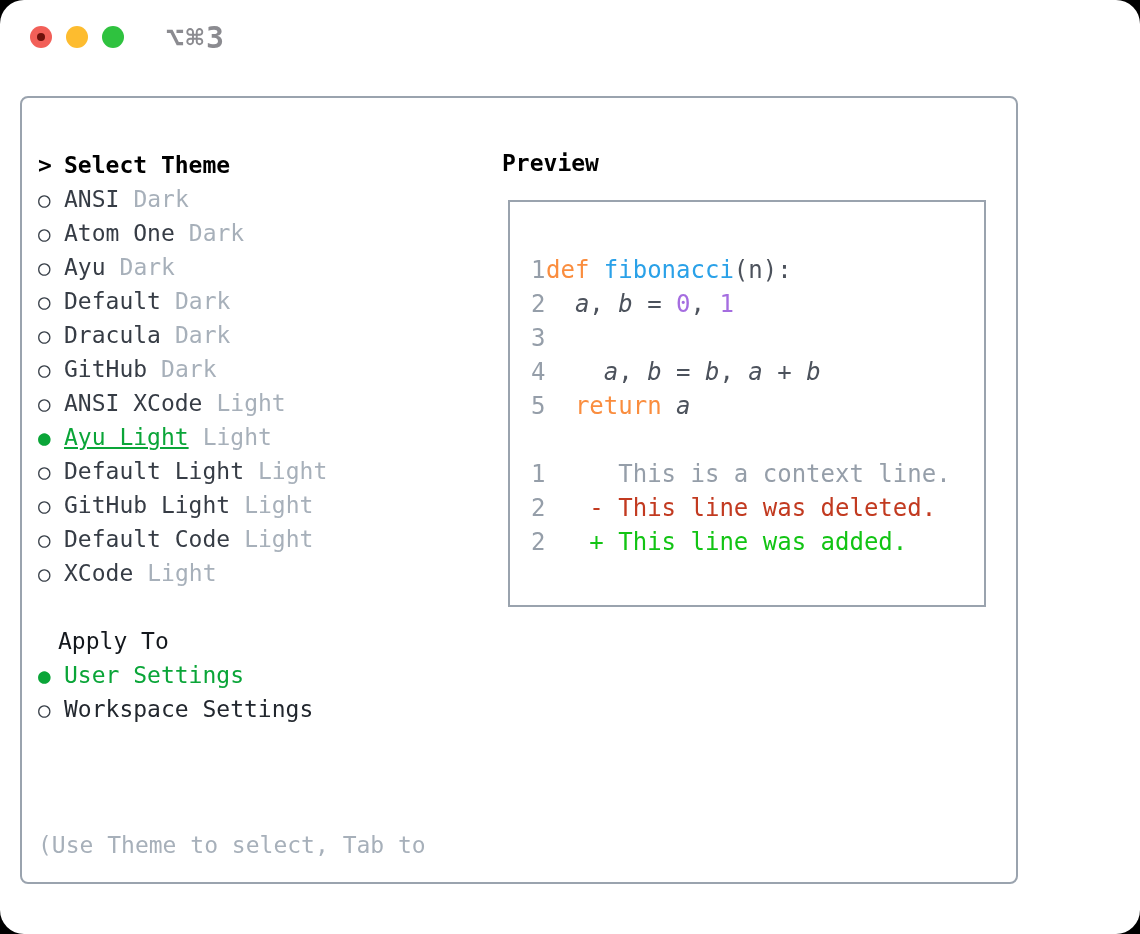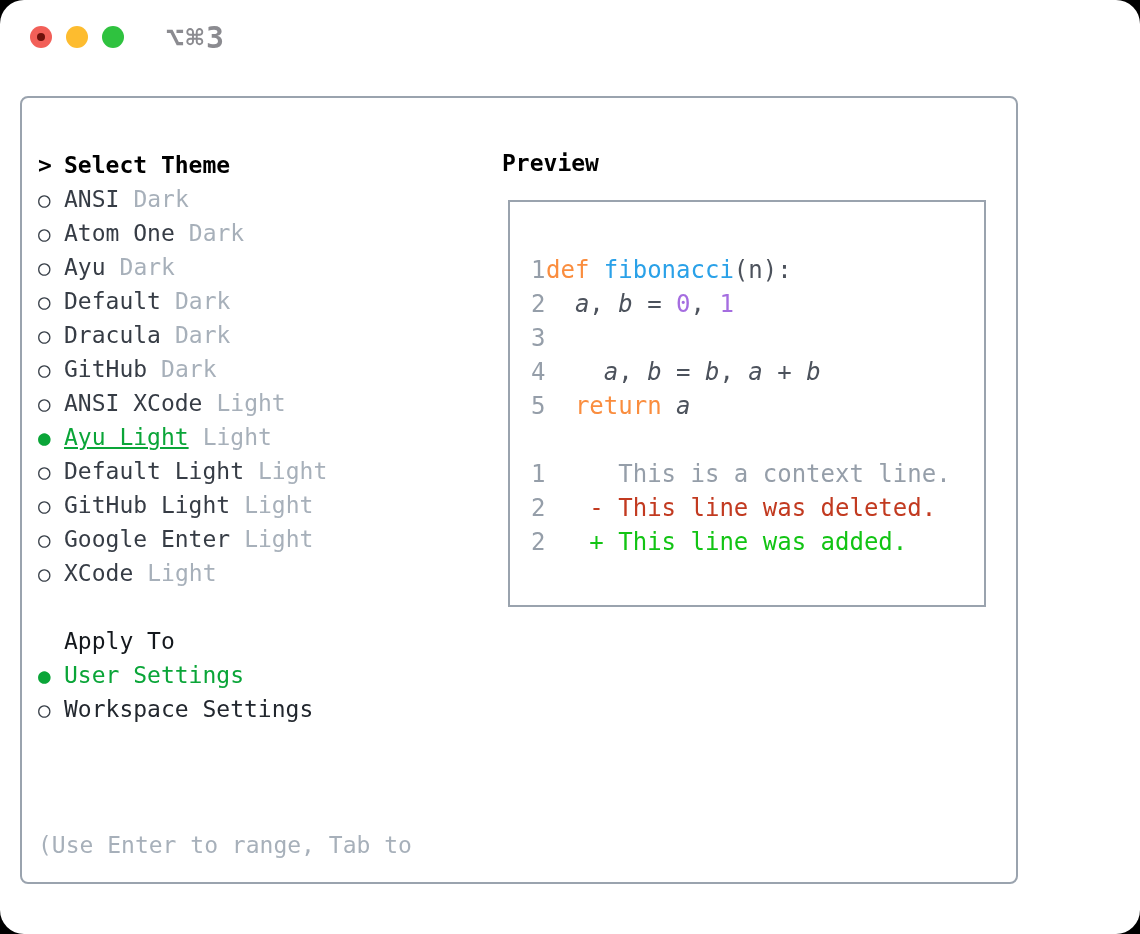--- a/index.html
+++ b/index.html
@@ -27,21 +27,21 @@
   .row{display:flex;white-space:pre;height:34px;align-items:baseline;line-height:34px;}
   .marker{display:inline-block;width:26px;color:#3a414a;font-size:21px;}
   .marker.sel{color:var(--selected-green,#0aa538);}
   .prompt{display:inline-block;width:26px;font-weight:700;color:#000;}
   .hdr{font-weight:700;color:#000;}
   .tname{color:#363c45;}
   .tname.sel{color:var(--selected-green,#0aa538);text-decoration:underline;}
   .tvariant{color:var(--muted-gray,#a7b0ba);margin-left:14px;}
 
   .applycol{position:absolute;left:38px;top:624px;font-size:23px;line-height:34px;}
-  .apply-hdr{margin-left:26px;color:#14181d;height:34px;line-height:34px;}
+  .apply-hdr{margin-left:20px;color:#14181d;height:34px;line-height:34px;}
   .opt-label{color:#22272e;}
   .opt-label.sel{color:var(--selected-green,#0aa538);}
 
   .hint{position:absolute;left:38px;top:760px;font-size:23px;line-height:34px;
        color:var(--muted-gray,#a7b0ba);white-space:pre;}
 
   
   .preview-title{position:absolute;left:502px;top:150px;font-size:23px;font-weight:700;color:#000;}
   .preview-box{position:absolute;left:508px;top:200px;width:478px;height:407px;
        border:2px solid var(--panel-border,#9aa3ae);background:#fff;box-sizing:border-box;}
@@ -82,35 +82,35 @@
         <div class="row"><span class="marker">○</span><span class="tname">ANSI</span><span class="tvariant">Dark</span></div>
         <div class="row"><span class="marker">○</span><span class="tname">Atom One</span><span class="tvariant">Dark</span></div>
         <div class="row"><span class="marker">○</span><span class="tname">Ayu</span><span class="tvariant">Dark</span></div>
         <div class="row"><span class="marker">○</span><span class="tname">Default</span><span class="tvariant">Dark</span></div>
         <div class="row"><span class="marker">○</span><span class="tname">Dracula</span><span class="tvariant">Dark</span></div>
         <div class="row"><span class="marker">○</span><span class="tname">GitHub</span><span class="tvariant">Dark</span></div>
         <div class="row"><span class="marker">○</span><span class="tname">ANSI XCode</span><span class="tvariant">Light</span></div>
         <div class="row"><span class="marker sel">●</span><span class="tname sel">Ayu Light</span><span class="tvariant">Light</span></div>
         <div class="row"><span class="marker">○</span><span class="tname">Default Light</span><span class="tvariant">Light</span></div>
         <div class="row"><span class="marker">○</span><span class="tname">GitHub Light</span><span class="tvariant">Light</span></div>
-        <div class="row"><span class="marker">○</span><span class="tname">Google Enter</span><span class="tvariant">Light</span></div>
+        <div class="row"><span class="marker">○</span><span class="tname">Default Code</span><span class="tvariant">Light</span></div>
         <div class="row"><span class="marker">○</span><span class="tname">XCode</span><span class="tvariant">Light</span></div>
       </div>
   </div>
 
   <div class="applycol">
     <div class="apply-hdr">Apply To</div>
     <div id="apply-options">
         <div class="row"><span class="marker sel">●</span><span class="opt-label sel">User Settings</span></div>
         <div class="row"><span class="marker">○</span><span class="opt-label">Workspace Settings</span></div>
       </div>
   </div>
 
   <div class="hint">
-    <div>(Use Enter to range, Tab to</div>
+    <div>(Use Theme to select, Tab to</div>
     <div>change focus)</div>
   </div>
 
   <div class="preview-title">Preview</div>
   <div class="preview-box">
     <div class="codeblock" id="code-block">
         <div class="cline"><span class="ln">1</span><span class="ctext"><span class="tk-kw">def</span><span class="tk-p"> </span><span class="tk-fn">fibonacci</span><span class="tk-p">(n):</span></span></div>
         <div class="cline"><span class="ln">2</span><span class="ctext"><span class="tk-p">  </span><span class="tk-var">a</span><span class="tk-p">, </span><span class="tk-var">b</span><span class="tk-p"> = </span><span class="tk-num">0</span><span class="tk-p">, </span><span class="tk-num">1</span></span></div>
         <div class="cline"><span class="ln">3</span></div>
         <div class="cline"><span class="ln">4</span><span class="ctext"><span class="tk-p">    </span><span class="tk-var">a</span><span class="tk-p">, </span><span class="tk-var">b</span><span class="tk-p"> = </span><span class="tk-var">b</span><span class="tk-p">, </span><span class="tk-var">a</span><span class="tk-p"> + </span><span class="tk-var">b</span></span></div>

